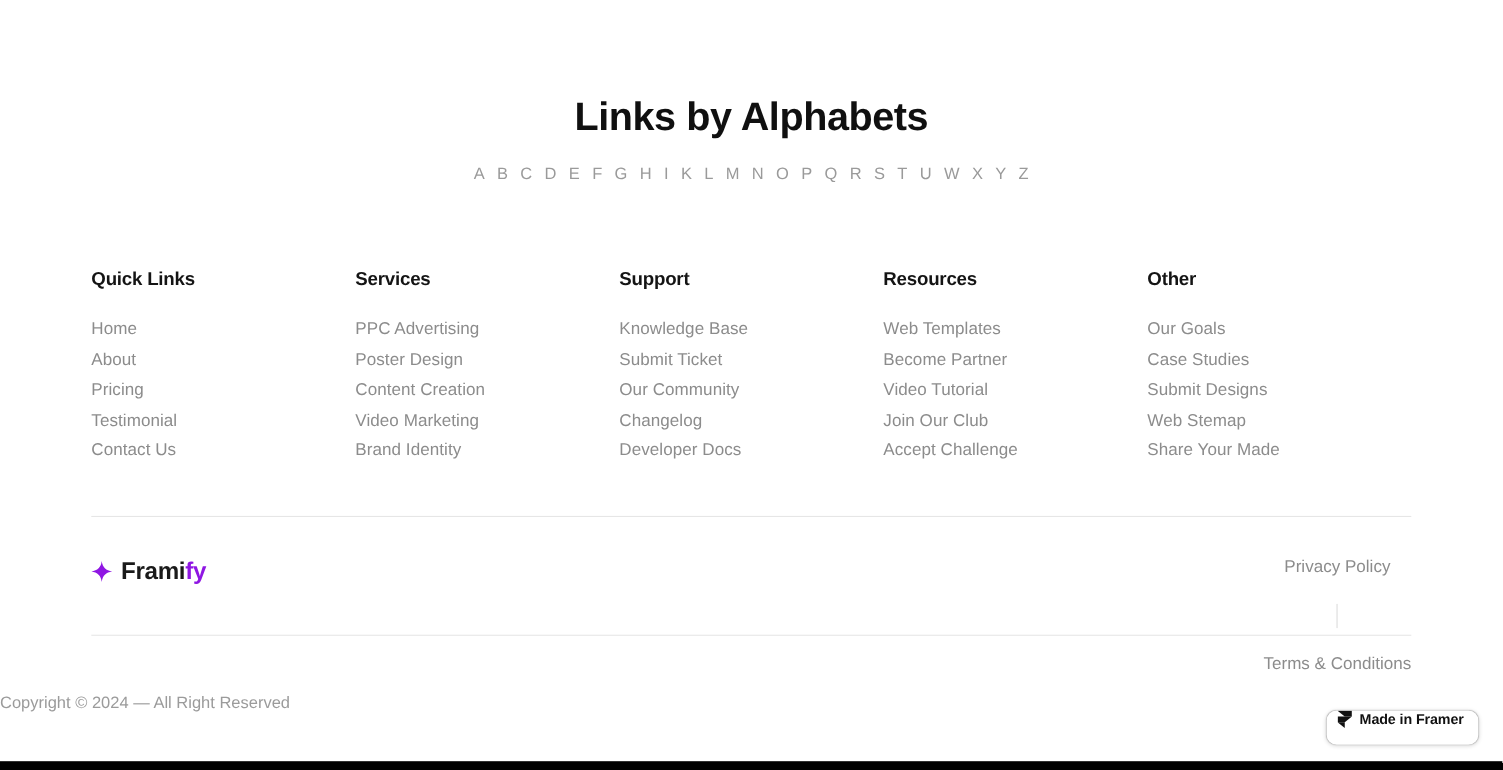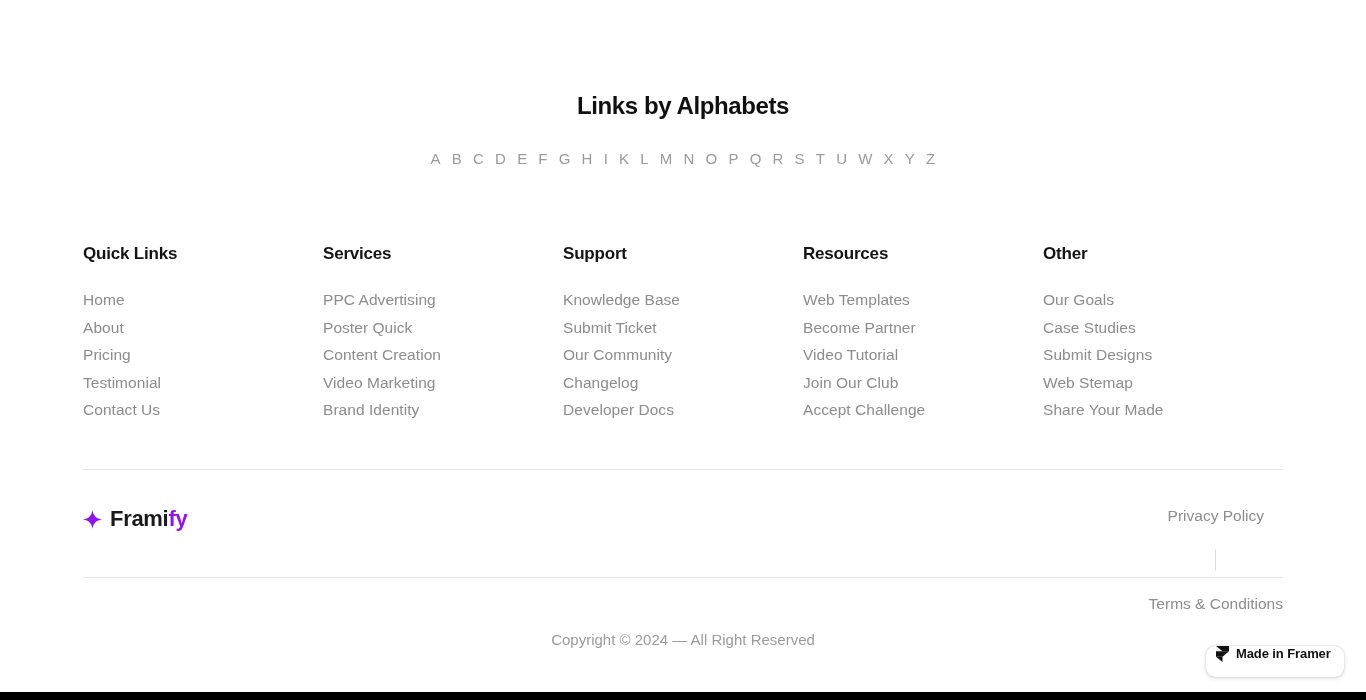--- a/index.html
+++ b/index.html
@@ -17,21 +17,21 @@
     background: #ffffff;
   }
 
   
   .title {
     position: absolute;
     top: 84px;
     left: 0;
     width: 1366px;
     text-align: center;
-    font-size: 24px;
+    font-size: 36px;
     font-weight: 700;
     letter-spacing: -0.4px;
     color: #101010;
     line-height: 44px;
   }
 
   
   .alpha-row {
     position: absolute;
     top: 148px;
@@ -132,21 +132,21 @@
     height: 22px;
     background: #dcdcdc;
   }
 
   
   .copyright {
     position: absolute;
     top: 629px;
     left: 0;
     width: 1366px;
-    text-align: center;
+    text-align: left;
     font-size: 15px;
     color: #9b9b9b;
     line-height: 22px;
   }
 
   
   .framer-badge {
     position: absolute;
     top: 646px;
     left: 1206px;
@@ -219,21 +219,21 @@
         <div class="col-head">Quick Links</div>
         <a class="col-link" href="#">Home</a>
         <a class="col-link" href="#">About</a>
         <a class="col-link" href="#">Pricing</a>
         <a class="col-link" href="#">Testimonial</a>
         <a class="col-link" href="#">Contact Us</a>
       </div>
       <div class="col">
         <div class="col-head">Services</div>
         <a class="col-link" href="#">PPC Advertising</a>
-        <a class="col-link" href="#">Poster Quick</a>
+        <a class="col-link" href="#">Poster Design</a>
         <a class="col-link" href="#">Content Creation</a>
         <a class="col-link" href="#">Video Marketing</a>
         <a class="col-link" href="#">Brand Identity</a>
       </div>
       <div class="col">
         <div class="col-head">Support</div>
         <a class="col-link" href="#">Knowledge Base</a>
         <a class="col-link" href="#">Submit Ticket</a>
         <a class="col-link" href="#">Our Community</a>
         <a class="col-link" href="#">Changelog</a>

